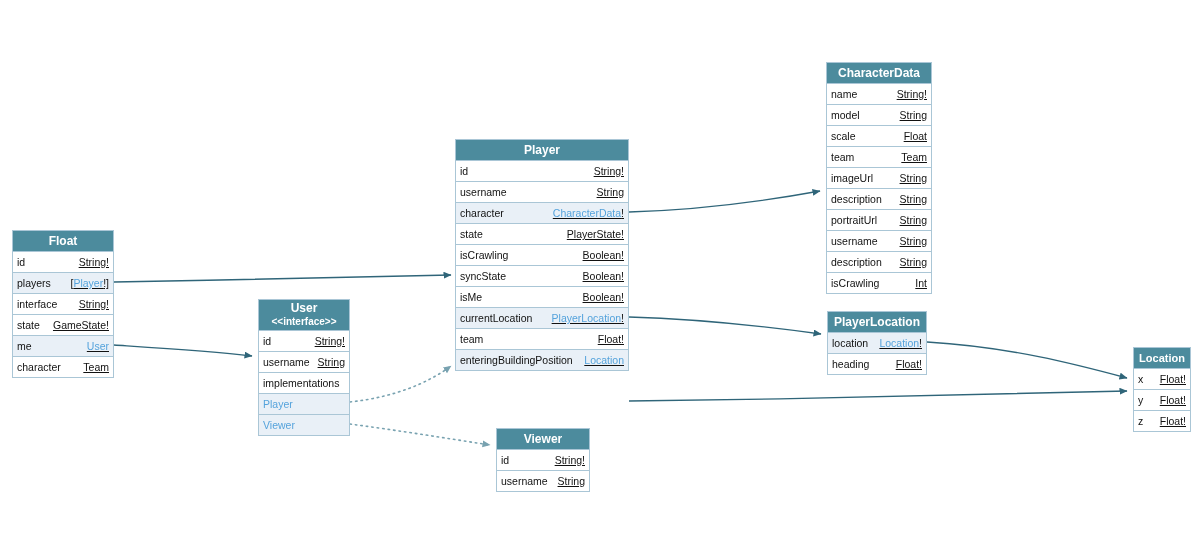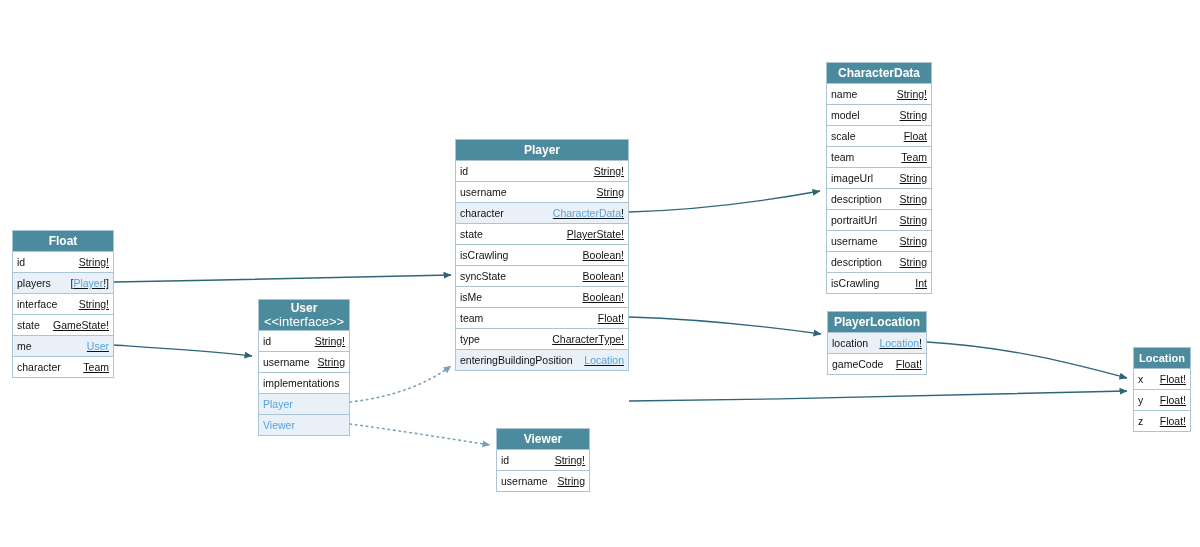--- a/index.html
+++ b/index.html
@@ -37,21 +37,21 @@
     text-align: center;
     font-weight: bold;
     font-size: 12px;
     height: 20px;
     line-height: 20px;
     white-space: nowrap;
     overflow: hidden;
   }
   .t-header.multi { height: 29px; line-height: normal; padding-top: 1px; }
   .t-header .t-title-line { display: block; line-height: 15px; font-size: 12px; }
-  .t-header .sub { display: block; line-height: 11px; font-size: 13px; font-weight: normal; }
+  .t-header .sub { display: block; line-height: 11px; font-size: 10px; font-weight: bold; }
   .t-location .t-header { font-size: 11px; }
 
   .row {
     display: flex;
     justify-content: space-between;
     align-items: center;
     height: 20px;
     line-height: 20px;
     border-top: 1px solid var(--border, #aac6d6);
     padding: 0 4px;
@@ -172,27 +172,27 @@
           <span class="ftype"><span>Boolean!</span></span>
         </div>
         <div class="row">
           <span class="fname">syncState</span>
           <span class="ftype"><span>Boolean!</span></span>
         </div>
         <div class="row">
           <span class="fname">isMe</span>
           <span class="ftype"><span>Boolean!</span></span>
         </div>
+        <div class="row highlight">
+          <span class="fname">currentLocation</span>
+          <span class="ftype"><span class="link">PlayerLocation</span><span>!</span></span>
+        </div>
         <div class="row">
           <span class="fname">team</span>
           <span class="ftype"><span>Float!</span></span>
-        </div>
-        <div class="row">
-          <span class="fname">type</span>
-          <span class="ftype"><span>CharacterType!</span></span>
         </div>
         <div class="row highlight">
           <span class="fname">enteringBuildingPosition</span>
           <span class="ftype"><span class="link">Location</span></span>
         </div>
       </div>
   </div>
 
   <div class="type-table" style="left:496px; top:428px; width:92px;">
     <div class="t-header">
@@ -261,21 +261,21 @@
   <div class="type-table" style="left:827px; top:311px; width:98px;">
     <div class="t-header">
       <span>PlayerLocation</span>
     </div>
     <div class="rows">
         <div class="row highlight">
           <span class="fname">location</span>
           <span class="ftype"><span class="link">Location</span><span>!</span></span>
         </div>
         <div class="row">
-          <span class="fname">gameCode</span>
+          <span class="fname">heading</span>
           <span class="ftype"><span>Float!</span></span>
         </div>
       </div>
   </div>
 
   <div class="type-table t-location" style="left:1133px; top:347px; width:56px;">
     <div class="t-header">
       <span>Location</span>
     </div>
     <div class="rows">

